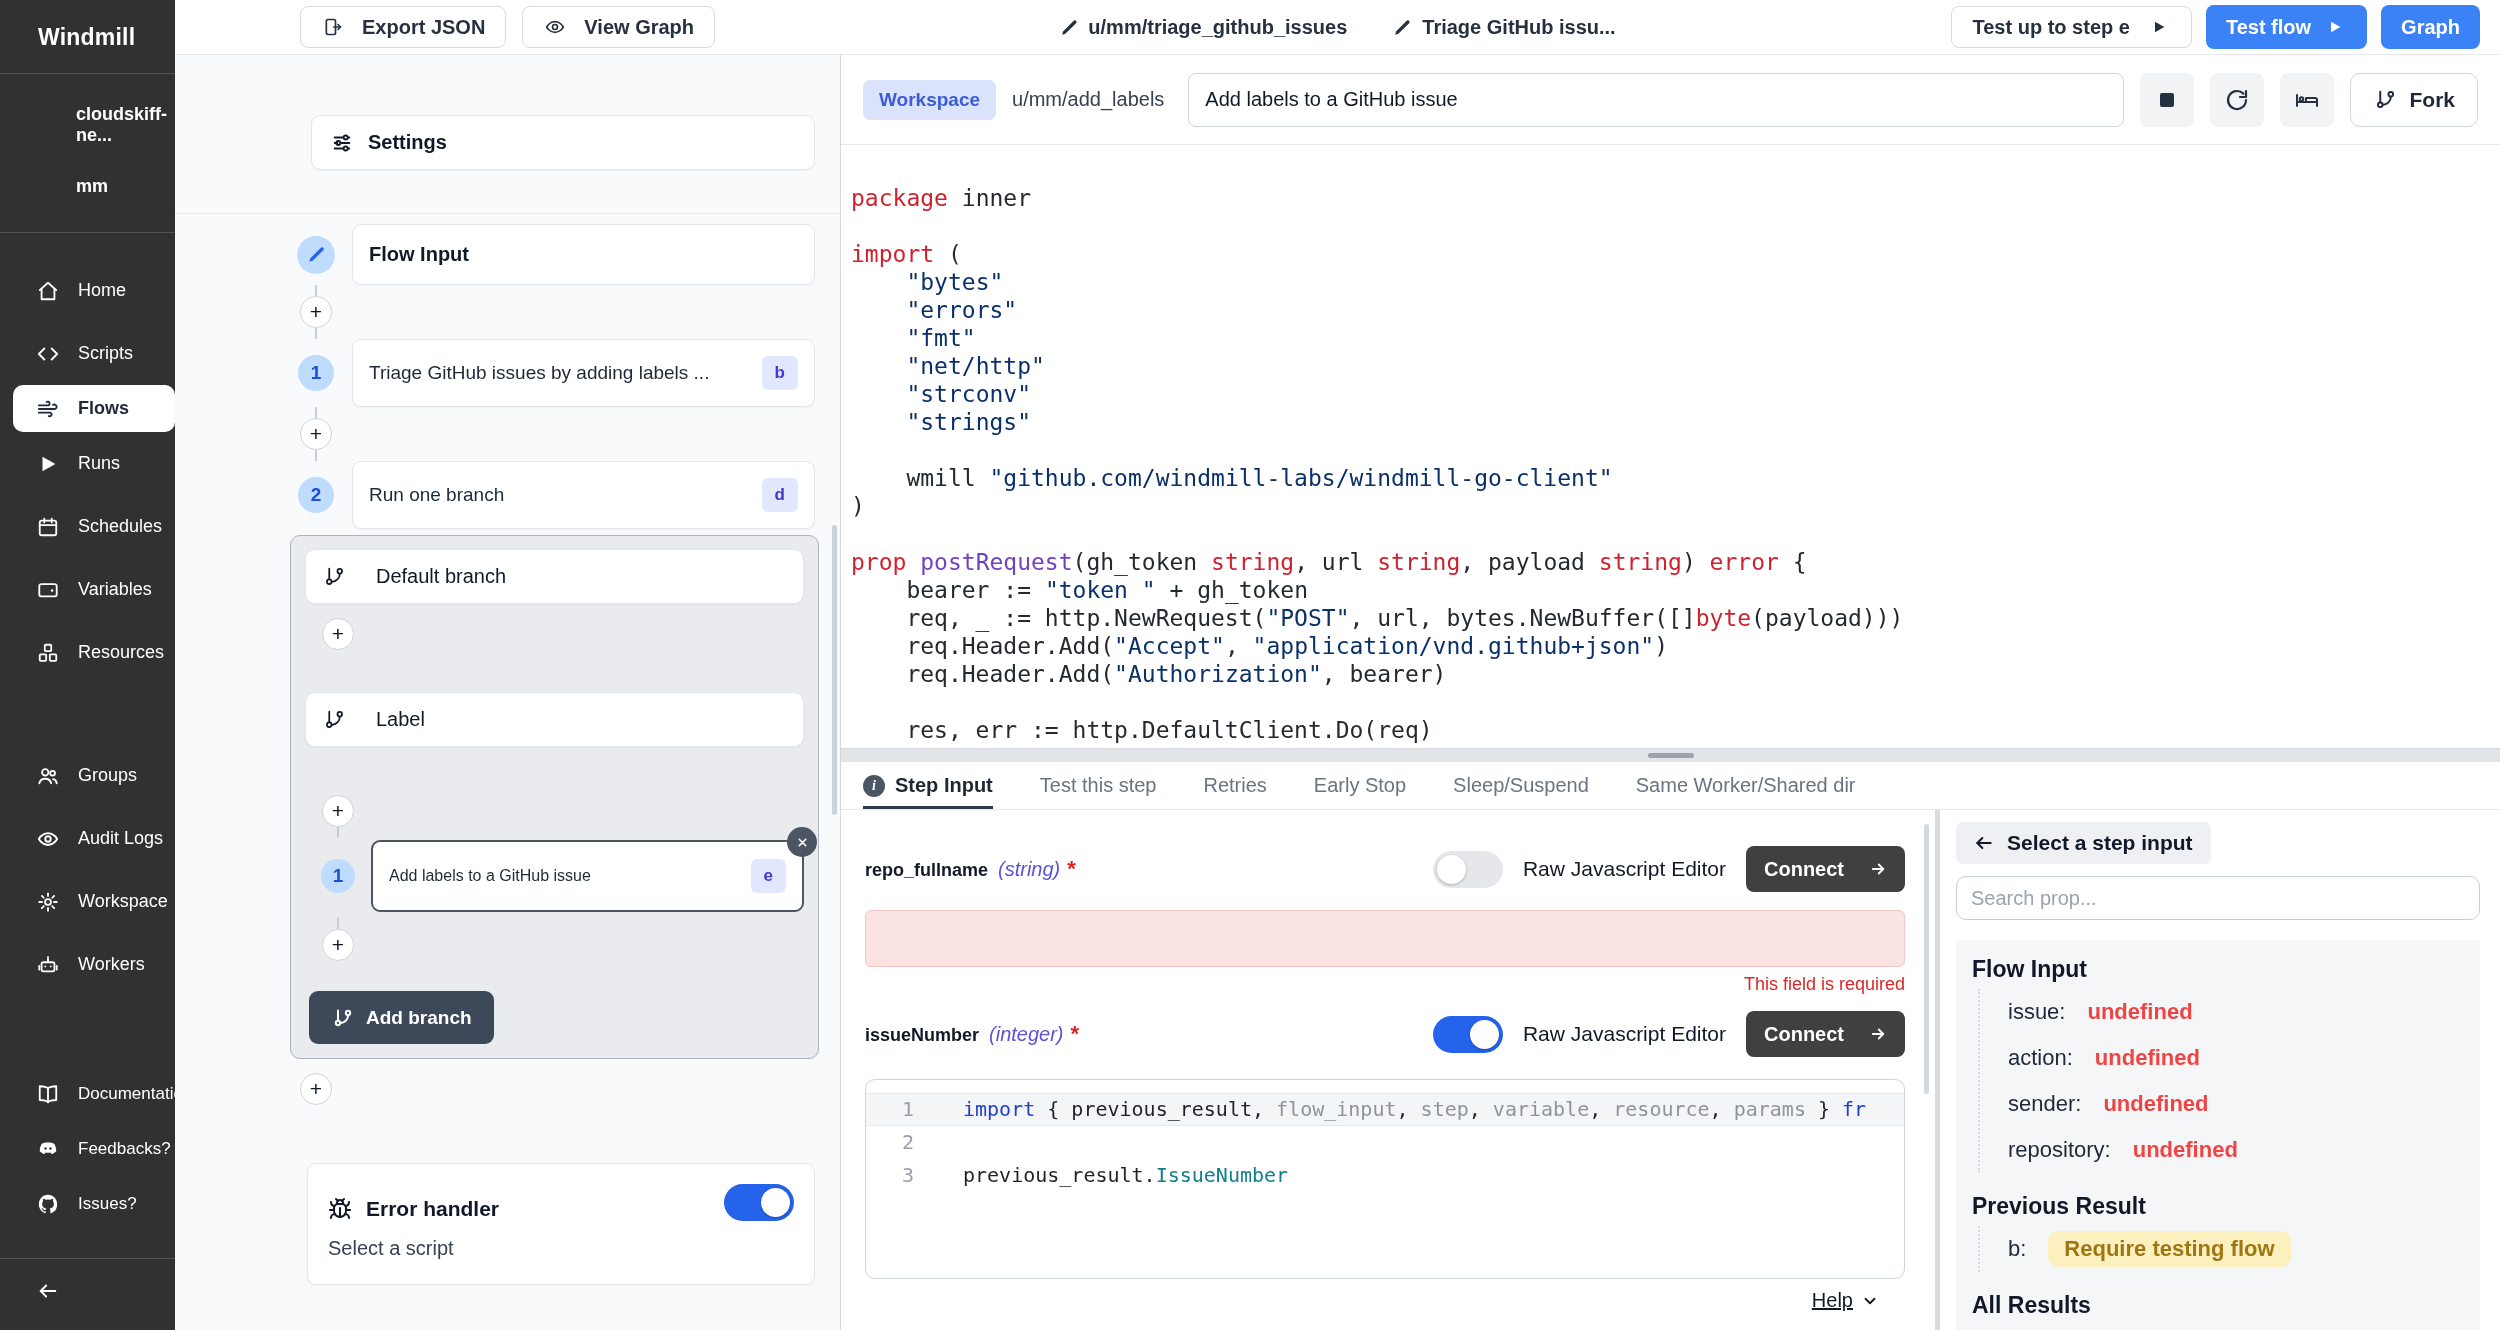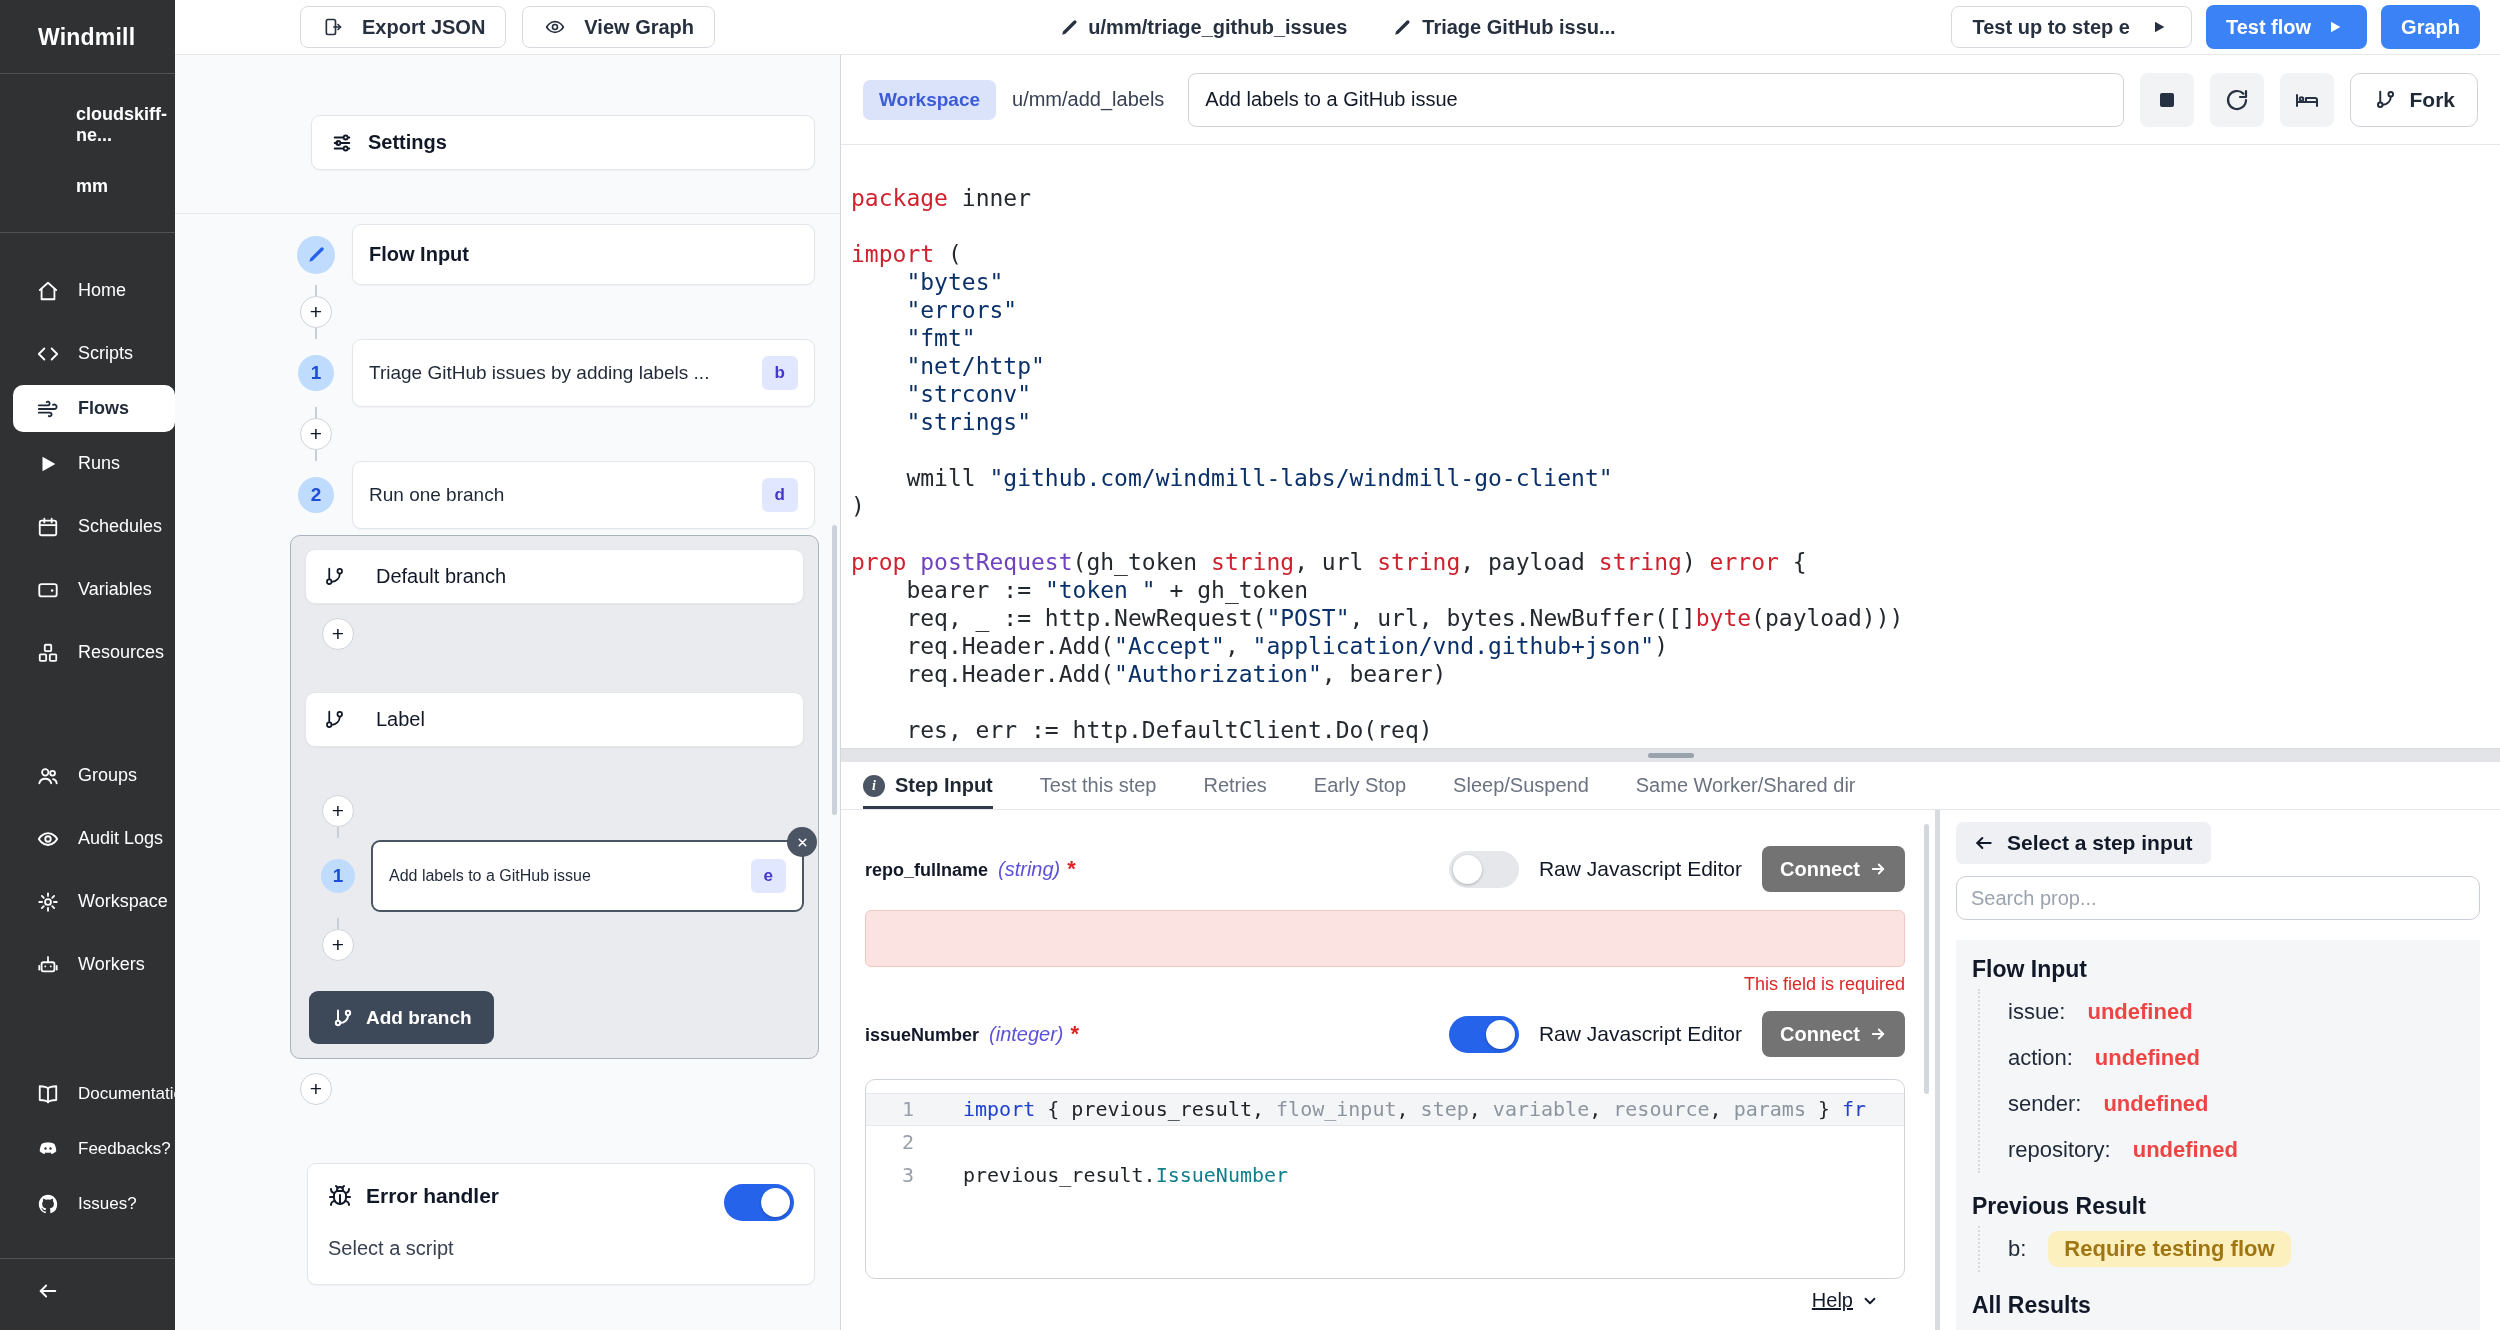--- a/index.html
+++ b/index.html
@@ -60,21 +60,21 @@
   .bcard{height:55px;display:flex;align-items:center;gap:30px;padding:0 16px;font-size:20px;color:#111827;cursor:pointer;border-radius:10px}
   .bcard svg{width:21px;height:21px}
   .sel-wrap{flex:1;position:relative}
   .sel-card{border:2px solid #4b5563;border-radius:9px;height:72px;display:flex;align-items:center;padding:0 16px;background:#fff;cursor:pointer}
   .sel-x{position:absolute;top:-13px;right:-13px;width:30px;height:30px;border-radius:50%;background:#4b5563;display:flex;align-items:center;justify-content:center;color:#fff;cursor:pointer}
   .sel-x svg{width:13px;height:13px}
   .add-branch{margin:30px 0 0 4px;display:inline-flex;align-items:center;gap:11px;background:#3d4859;color:#fff;font-weight:700;font-size:19px;height:53px;padding:0 22px;border-radius:9px;border:none;cursor:pointer}
   .add-branch svg{width:20px;height:20px}
 
   .eh-card{margin:58px 25px 0 132px;padding:20px 20px 24px;cursor:pointer}
-  .eh-top{display:flex;align-items:flex-start}
+  .eh-top{display:flex;align-items:flex-end}
   .eh-top svg{width:24px;height:24px;color:#111827}
   .eh-title{font-size:21px;font-weight:700;color:#111827;margin-left:14px}
   .eh-sub{font-size:20px;color:#374151;margin-top:16px}
   .toggle{width:70px;height:37px;border-radius:19px;background:#e5e7eb;position:relative;flex-shrink:0;cursor:pointer}
   .toggle.on{background:#2563eb}
   .toggle .knob{position:absolute;top:4px;left:4px;width:29px;height:29px;border-radius:50%;background:#fff;box-shadow:0 1px 3px rgba(0,0,0,.25)}
   .toggle.on .knob{left:auto;right:4px}
   .flow-scrollbar{position:absolute;right:3px;top:470px;width:5px;height:290px;border-radius:3px;background:#ccd2d9}
 
   
@@ -101,21 +101,21 @@
   .info-ic{width:22px;height:22px;border-radius:50%;background:#4b5563;color:#fff;display:inline-flex;align-items:center;justify-content:center;font-size:14px;font-weight:700;font-family:"Liberation Serif",serif;font-style:italic}
 
   .bottom{flex:1;display:flex;min-height:0}
   .form-area{width:1094px;padding:36px 30px 0 24px;position:relative;flex-shrink:0}
   .field-row{display:flex;align-items:center;justify-content:space-between}
   .f-label{font-size:18px;font-weight:700;color:#111827}
   .f-type{font-size:20px;font-style:italic;color:#5b51d8;font-weight:400;margin-left:10px}
   .f-req{color:#dc2626;margin-left:7px;font-weight:700;font-size:22px}
   .controls{display:flex;align-items:center;gap:20px}
   .raw-label{font-size:21px;color:#111827}
-  .connect-btn{height:46px;padding:0 18px;background:#737373;color:#fff;border:none;border-radius:8px;font-weight:700;font-size:20px;display:flex;align-items:center;gap:9px;cursor:pointer}
+  .connect-btn{height:46px;padding:0 18px;background:#404040;color:#fff;border:none;border-radius:8px;font-weight:700;font-size:20px;display:flex;align-items:center;gap:25px;cursor:pointer}
   .connect-btn svg{width:18px;height:18px}
   .invalid-input{height:57px;background:#fbe3e2;border:1px solid #f1c7c3;border-radius:6px;margin-top:18px;width:100%}
   .err-text{color:#dc2626;font-size:18px;text-align:right;margin-top:7px}
   .row2{margin-top:16px}
   .js-editor{margin-top:22px;border:1px solid #cfd4da;border-radius:10px;height:200px;padding:13px 0;font-family:"DejaVu Sans Mono",monospace;font-size:20px;overflow:hidden;cursor:text}
   .js-line{display:flex;height:33px;line-height:33px;white-space:pre}
   .js-line.active{background:#f4f5f7;box-shadow:inset 0 -1px 0 #e6e8ec,inset 0 1px 0 #e6e8ec}
   .js-num{width:48px;text-align:right;color:#9aa0aa;flex-shrink:0}
   .js-code{padding-left:49px}
   .j-b{color:#2040d0}.j-g{color:#8c959f}.j-d{color:#1f2328}.j-t{color:#0f7f8c}

